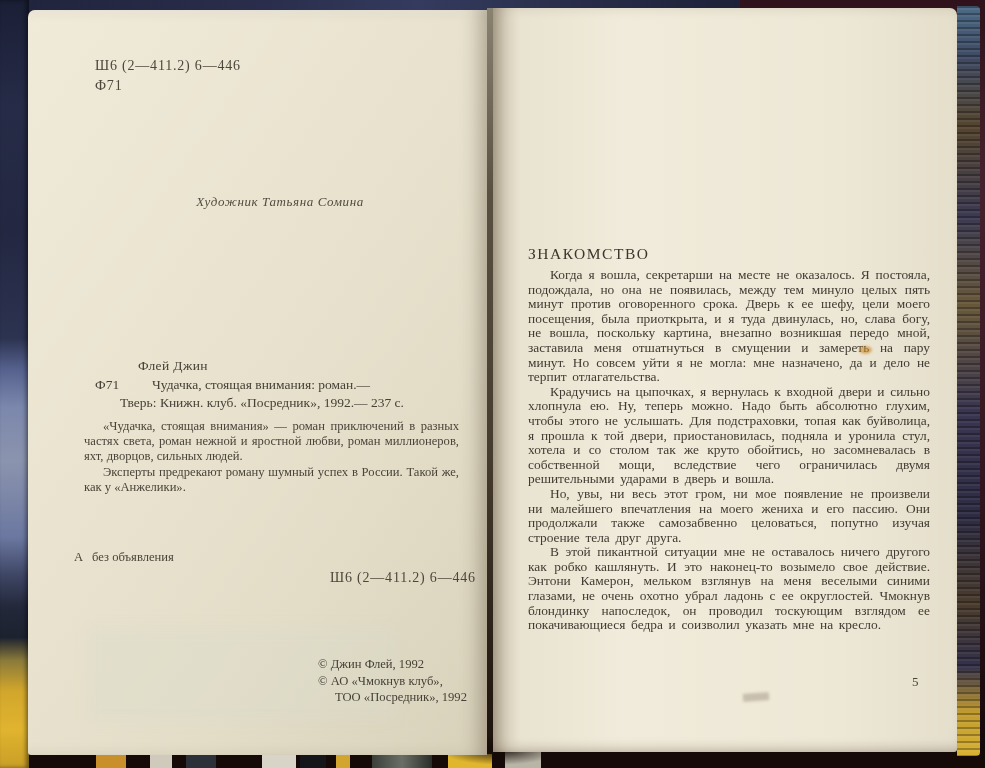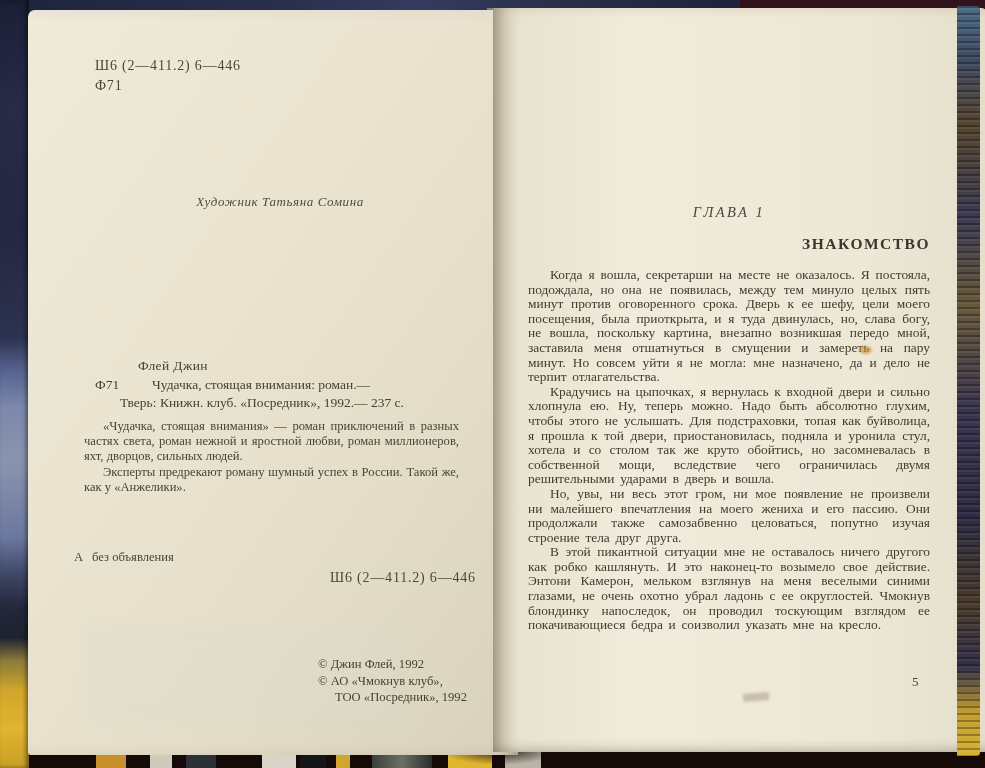--- a/index.html
+++ b/index.html
@@ -23,21 +23,21 @@
   .book-edge-right{position:absolute;left:957px;top:6px;width:23px;height:750px;border-radius:0 4px 4px 0;
     background:
       repeating-linear-gradient(180deg,rgba(0,0,0,0.28) 0 2px,rgba(255,255,255,0.05) 2px 4px,transparent 4px 7px),
       linear-gradient(180deg,#4c6a86 0%,#3f4a63 7%,#55452f 16%,#3c3a52 28%,#68583a 40%,#3a3550 54%,#2e2c44 68%,#4a3c2c 80%,#33304a 88%,#c09a2e 94%,#d8b232 100%);}
   .gutter{position:absolute;left:487px;top:8px;width:6px;height:746px;
     background:linear-gradient(180deg,#8a8270 0%,#5a5042 25%,#453b2e 60%,#2c2118 85%,#1c130d 100%);}
   .gutter-bottom-shadow{position:absolute;left:440px;top:735px;width:120px;height:30px;border-radius:50%;
     background:radial-gradient(ellipse,rgba(20,10,6,0.9) 0%,rgba(20,10,6,0) 70%);}
 
   
-  .page{position:absolute;color:#464137;padding-left:31px;}
+  .page{position:absolute;color:#464137;}
   .page-left{left:28px;top:10px;width:459px;height:745px;border-radius:7px 0 0 3px;
     background:linear-gradient(125deg,#f0ead9 0%,#eae4d1 35%,#e3ddc8 70%,#d8d1ba 100%);
     box-shadow:inset -16px 0 20px -10px rgba(70,52,36,0.38), inset 0 6px 8px -6px rgba(255,255,255,0.5);}
   .page-right{left:493px;top:8px;width:464px;height:744px;border-radius:0 7px 3px 0;
     background:linear-gradient(90deg,#d9d1bb 0%,#e9e3d1 6%,#f0ebda 28%,#ede7d6 75%,#e4decb 100%);
     box-shadow:inset 14px 0 18px -9px rgba(64,46,32,0.45), inset 0 -10px 14px -10px rgba(90,70,50,0.35);}
   .showthrough{position:absolute;left:60px;top:618px;width:310px;height:92px;
     background:rgba(214,219,205,0.28);filter:blur(6px);}
 
   .tl{position:absolute;white-space:nowrap;}
@@ -56,21 +56,21 @@
   .lp-order .frac .num{display:block;border-bottom:1.2px solid #55503f;padding:0 4px 1px;}
   .lp-order .frac .den{display:block;padding-top:1px;}
   .lp-udc-bottom{left:302px;top:560px;font-size:14px;letter-spacing:0.8px;color:#4c463b;}
   .lp-isbn{left:54px;top:588px;font-size:13px;line-height:18.5px;letter-spacing:0.6px;}
   .lp-copyright{left:290px;top:646px;font-size:12.6px;line-height:16.5px;}
   .lp-copyright .indent{padding-left:17px;}
 
   
   .rp-chapter-label{left:35px;top:196px;width:402px;text-align:center;font-style:italic;
     font-size:14.5px;letter-spacing:2.5px;color:#4a443a;}
-  .rp-chapter-title{left:35px;top:227px;width:402px;text-align:right;font-weight:bold;
+  .rp-chapter-title{left:35px;top:237px;width:402px;text-align:left;font-weight:normal;
     font-size:15.5px;letter-spacing:1.5px;color:#3b362d;}
   .rp-body{position:absolute;left:35px;top:260px;width:402px;font-size:13.4px;line-height:14.6px;
     text-align:justify;color:#403b32;word-spacing:2.3px;white-space:normal;}
   .rp-body p{margin:0;text-indent:22px;}
   .rp-pagenum{left:419px;top:666px;font-size:13px;color:#4a443a;}
 
   
   .stain-amber{position:absolute;left:366px;top:338px;width:13px;height:8px;border-radius:50%;
     background:rgba(201,138,41,0.6);filter:blur(1px);}
   .smudge-pencil{position:absolute;left:250px;top:685px;width:26px;height:8px;
@@ -128,21 +128,20 @@
 
 
     <div class="tl lp-copyright">
       <div>© Джин Флей, 1992</div>
       <div>© АО «Чмокнув клуб»,</div>
       <div class="indent">ТОО «Посредник», 1992</div>
     </div>
   </div>
 
   <div class="page page-right">
-    <div class="tl rp-chapter-label">ГЛАВА 1</div>
     <div class="tl rp-chapter-title">ЗНАКОМСТВО</div>
 
     <div class="rp-body">
       <p>Когда я вошла, секретарши на месте не оказалось. Я постояла, подождала, но она не появилась, между тем минуло целых пять минут против оговоренного срока. Дверь к ее шефу, цели моего посещения, была приоткрыта, и я туда двинулась, но, слава богу, не вошла, поскольку картина, внезапно возникшая передо мной, заставила меня отшатнуться в смущении и замереть на пару минут. Но совсем уйти я не могла: мне назначено, да и дело не терпит отлагательства.</p>
       <p>Крадучись на цыпочках, я вернулась к входной двери и сильно хлопнула ею. Ну, теперь можно. Надо быть абсолютно глухим, чтобы этого не услышать. Для подстраховки, топая как буйволица, я прошла к той двери, приостановилась, подняла и уронила стул, хотела и со столом так же круто обойтись, но засомневалась в собственной мощи, вследствие чего ограничилась двумя решительными ударами в дверь и вошла.</p>
       <p>Но, увы, ни весь этот гром, ни мое появление не произвели ни малейшего впечатления на моего жениха и его пассию. Они продолжали также самозабвенно целоваться, попутно изучая строение тела друг друга.</p>
       <p>В этой пикантной ситуации мне не оставалось ничего другого как робко кашлянуть. И это наконец-то возымело свое действие. Энтони Камерон, мельком взглянув на меня веселыми синими глазами, не очень охотно убрал ладонь с ее округлостей. Чмокнув блондинку напоследок, он проводил тоскующим взглядом ее покачивающиеся бедра и соизволил указать мне на кресло.</p>
     </div>
 
     <div class="tl rp-pagenum">5</div>

